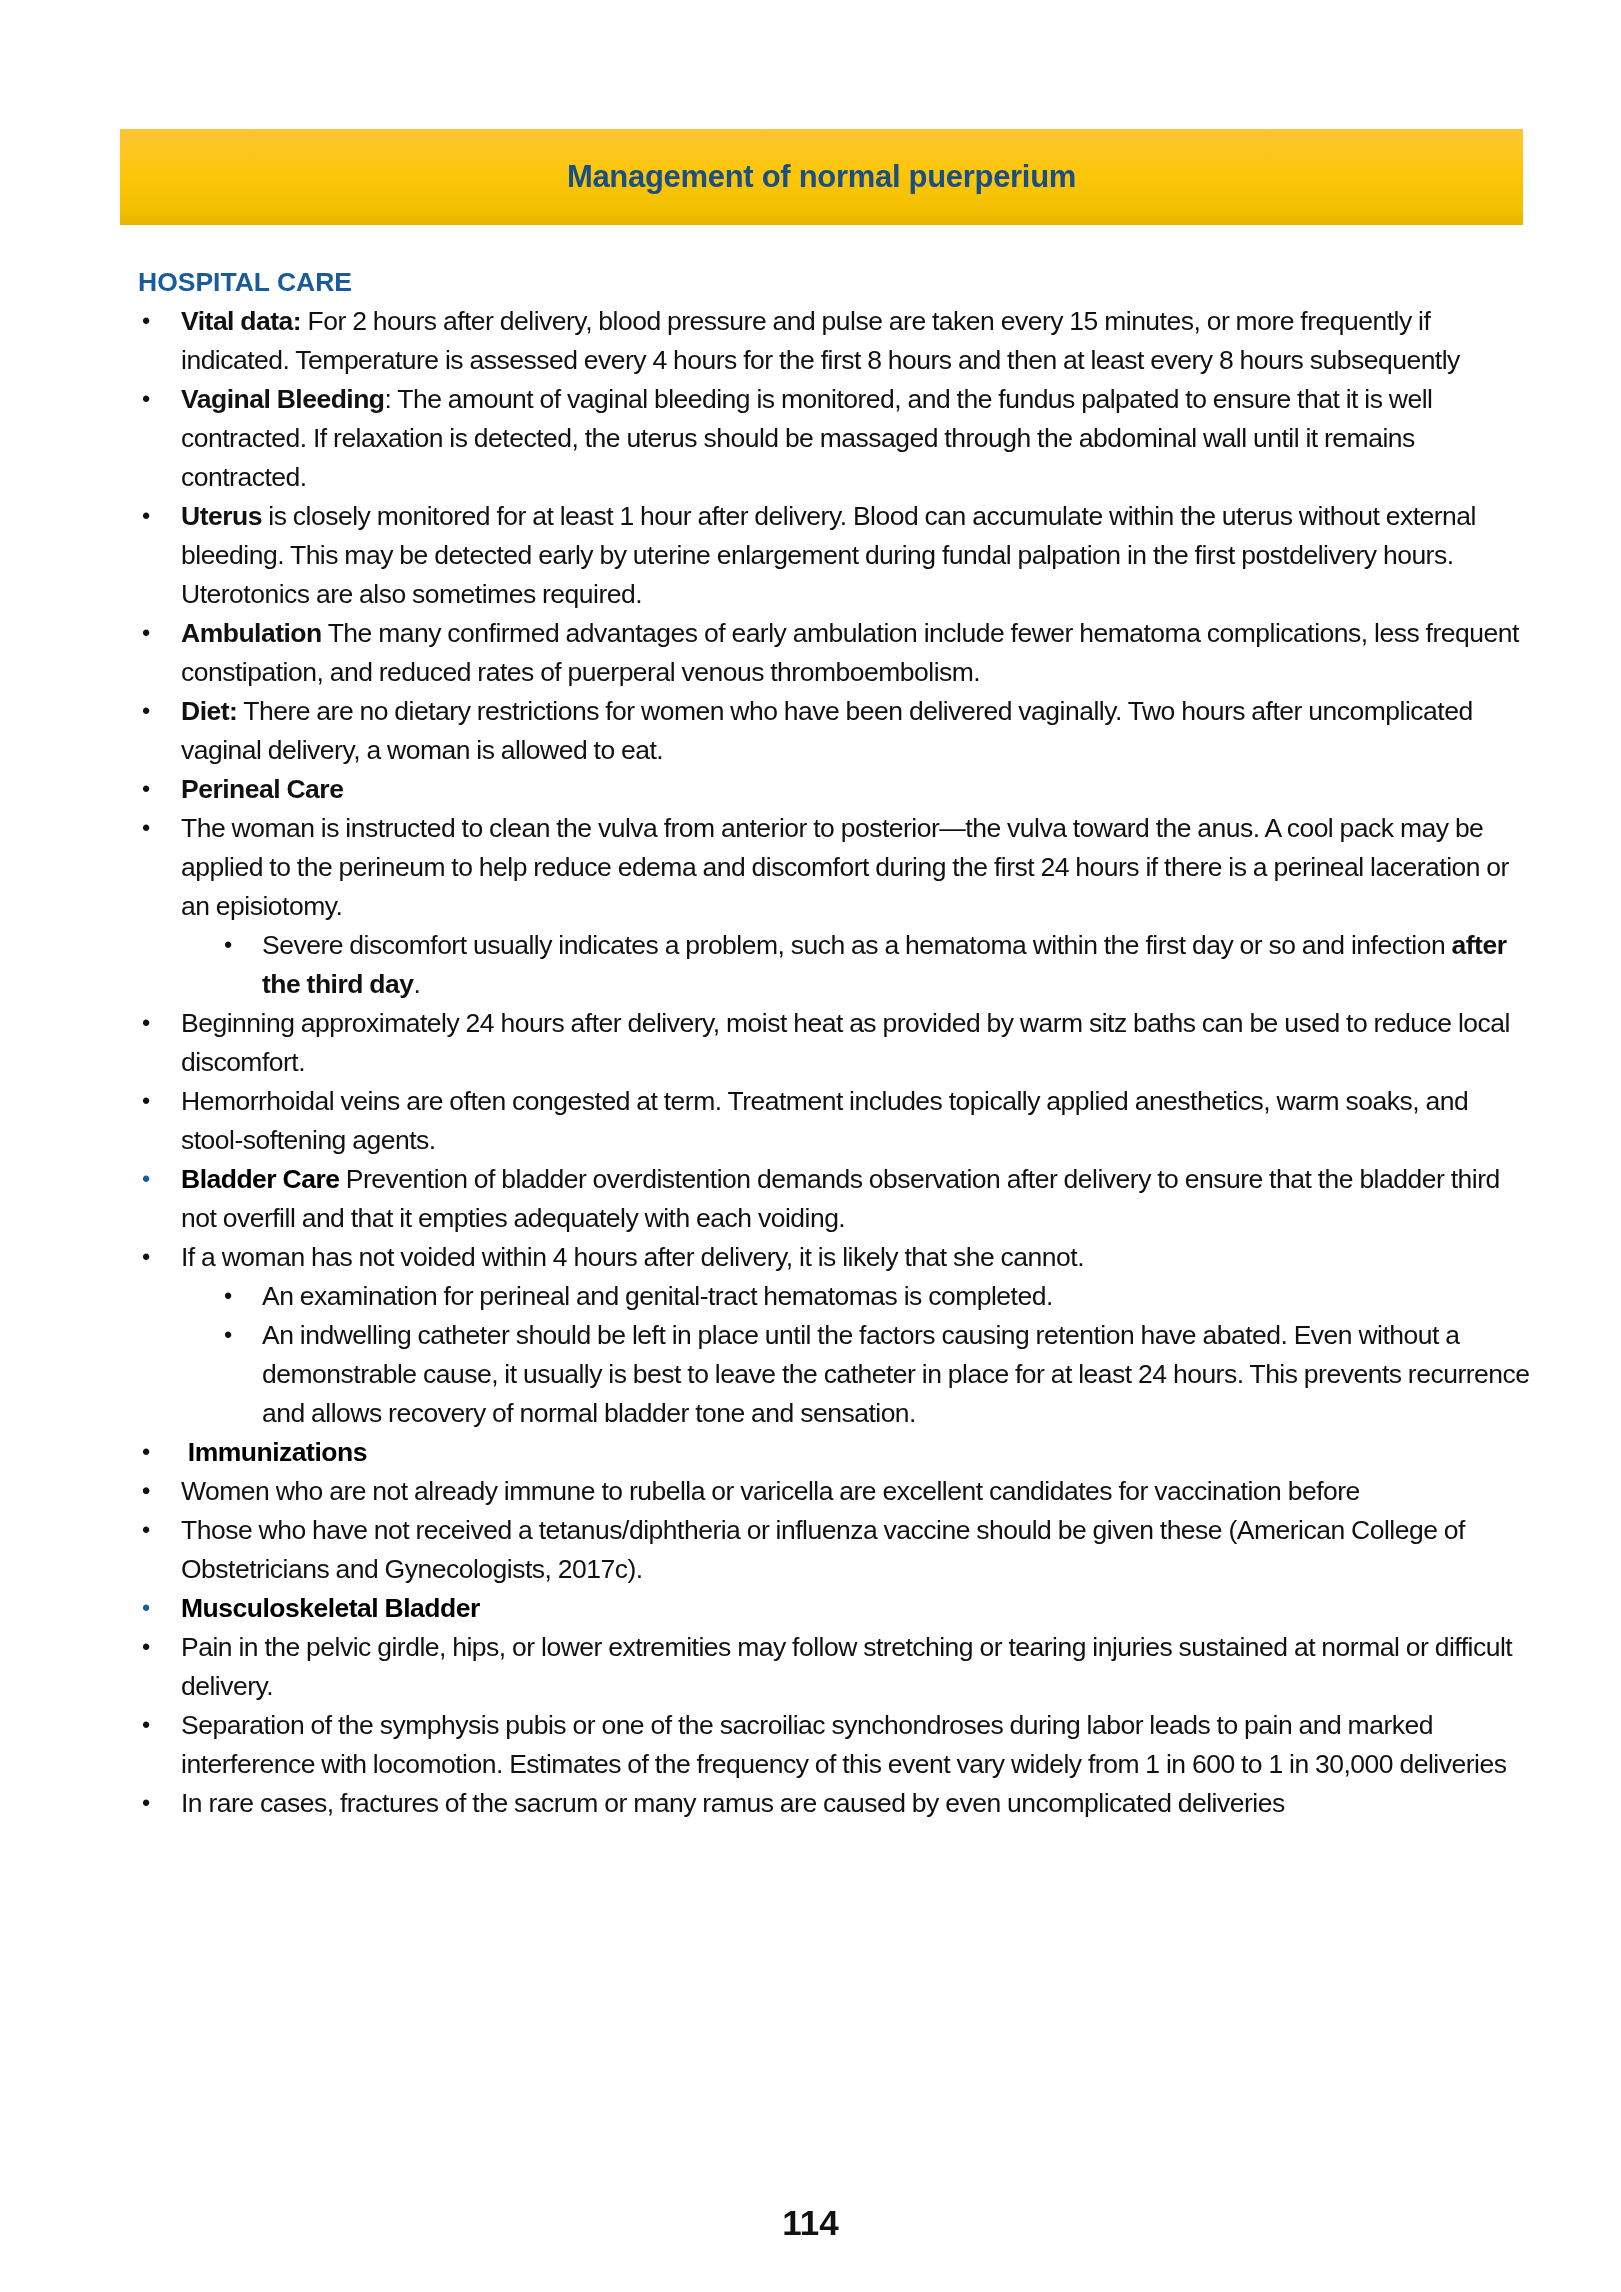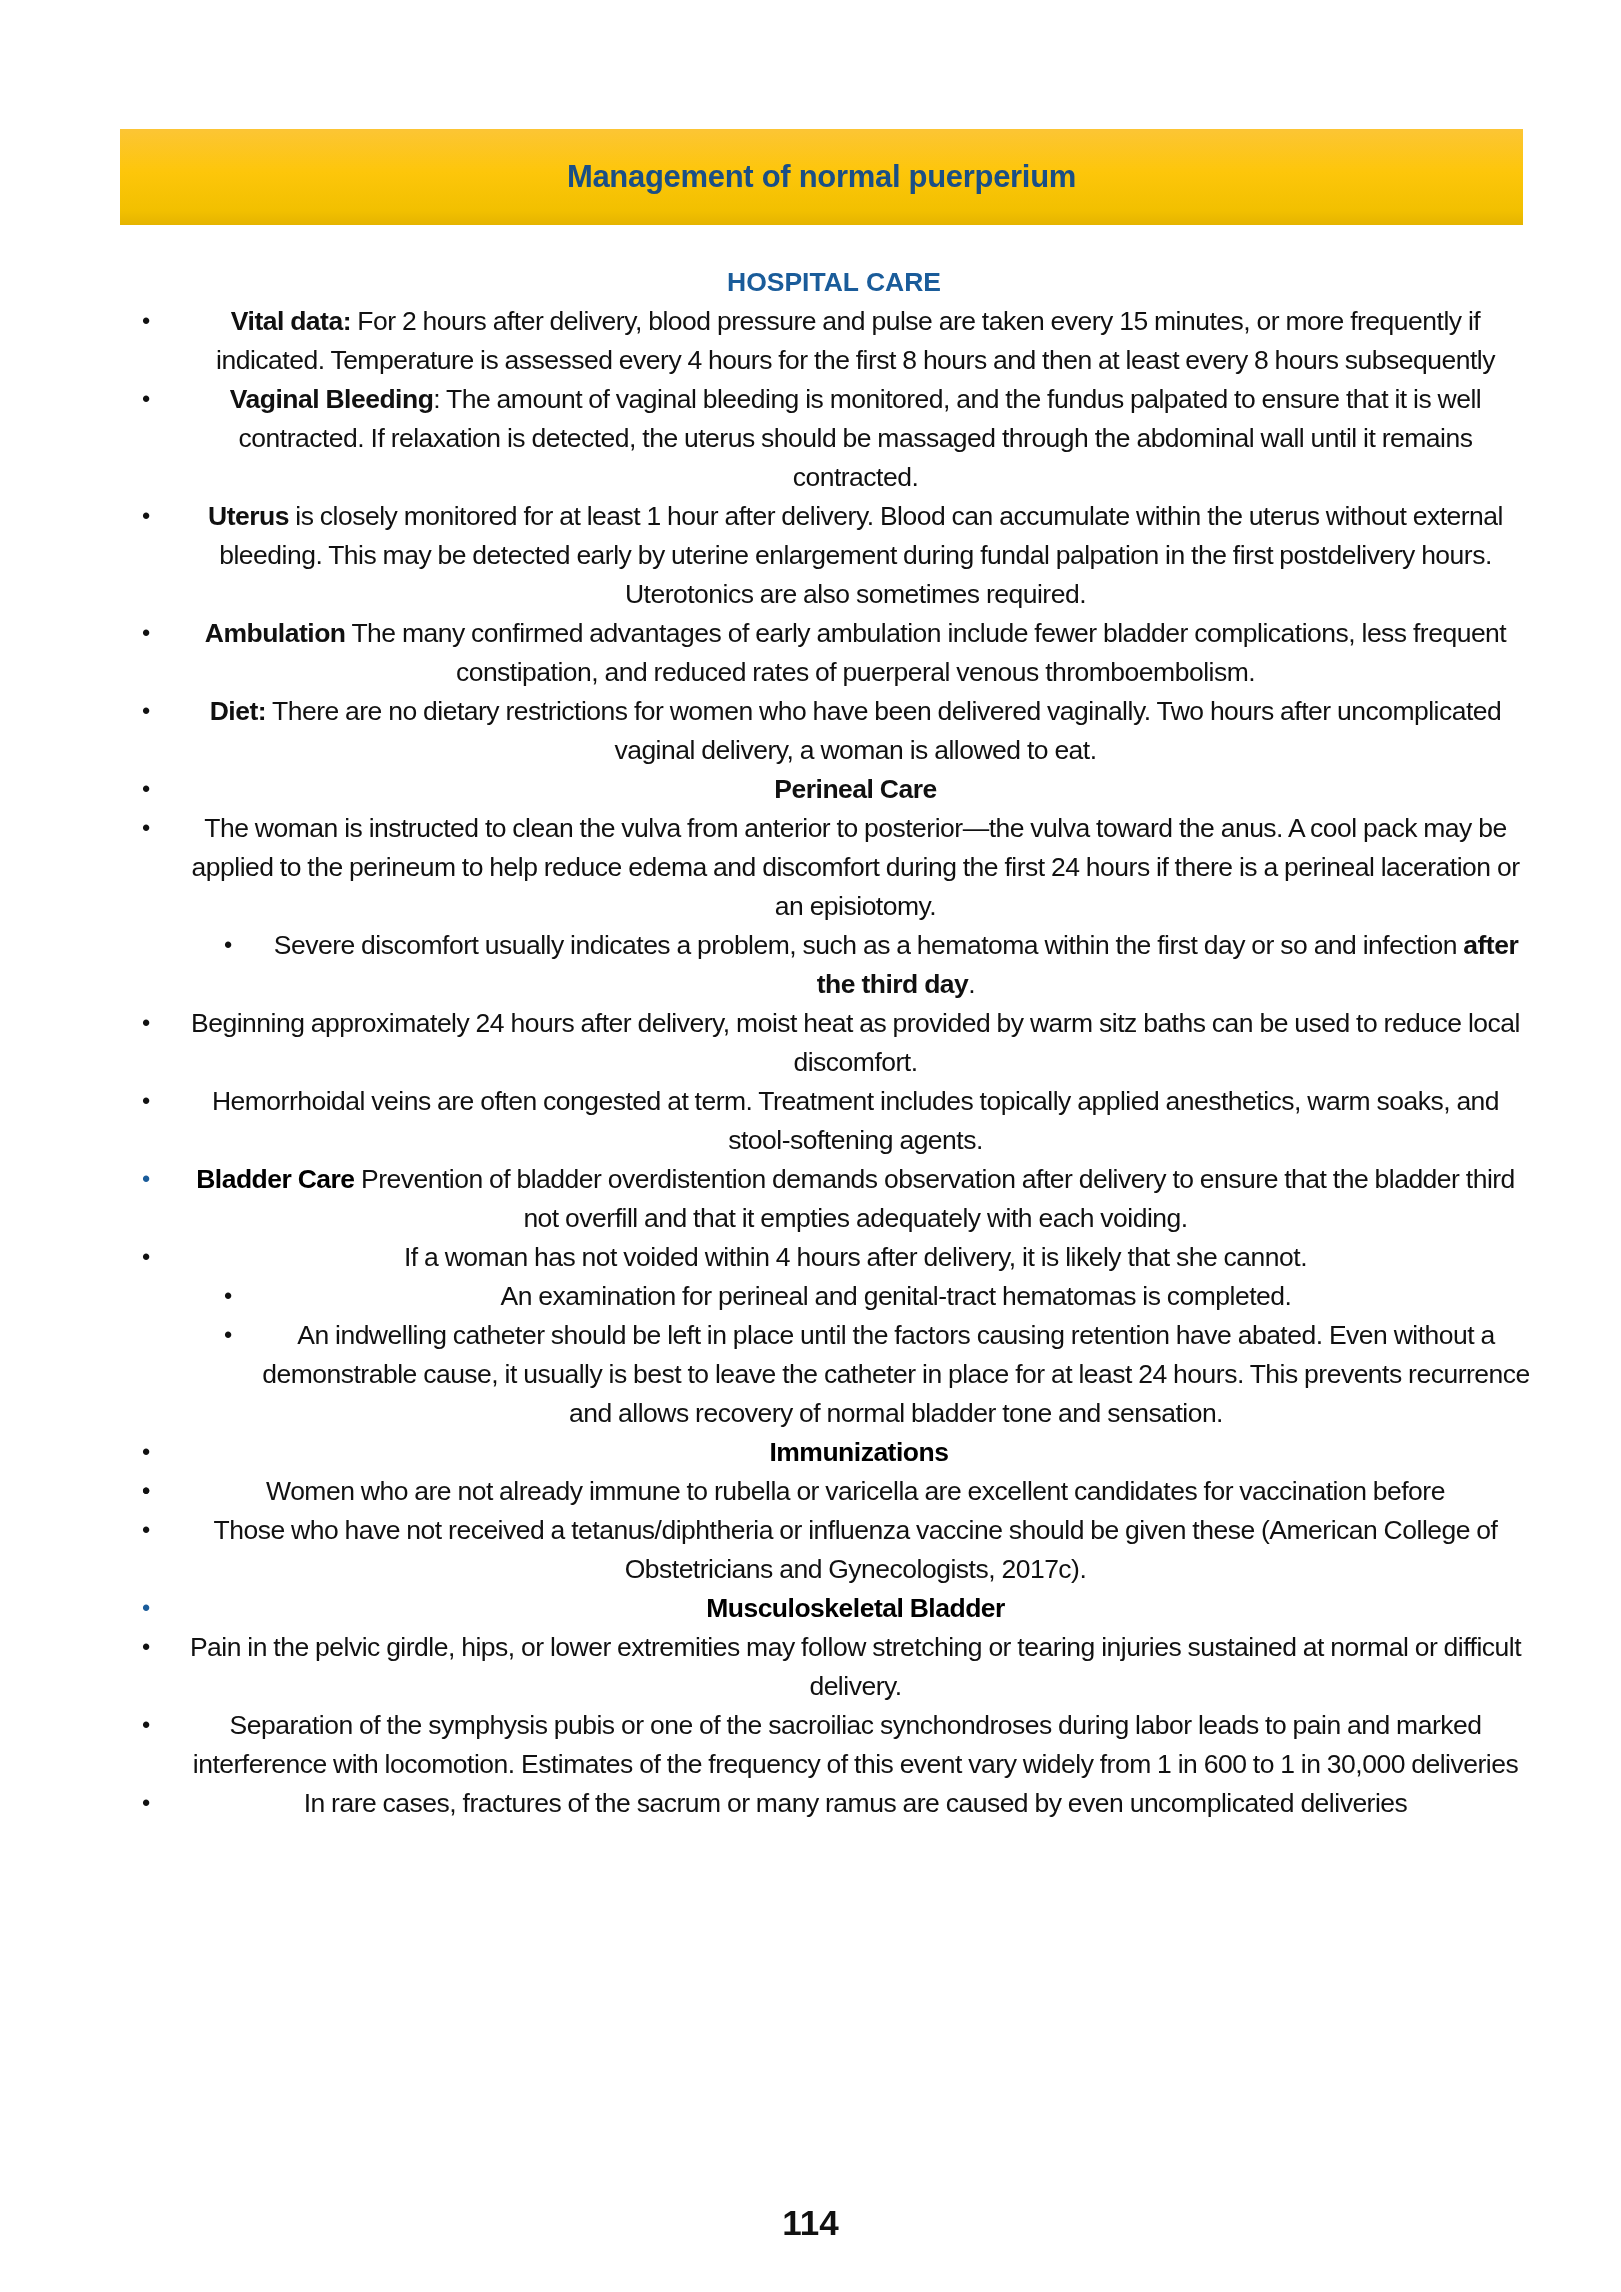--- a/index.html
+++ b/index.html
@@ -3,21 +3,21 @@
 <meta charset="utf-8">
 <style>
   html, body { margin: 0; padding: 0; background: #ffffff; }
   body { width: 1621px; height: 2293px; position: relative; overflow: hidden;
          font-family: "Liberation Sans", "DejaVu Sans", sans-serif; color: #111111; }
   .banner { position: absolute; left: 120px; top: 129px; width: 1403px; height: 96px;
             background: linear-gradient(to bottom, #fcc535 0%, #fdc60a 45%, #f2c000 85%, #e5b400 100%);
             display: flex; align-items: center; justify-content: center; }
   .banner-title { font-family: "Liberation Sans", sans-serif; font-weight: bold; font-size: 31px;
                   color: #1a4f86; letter-spacing: -0.3px; }
-  .content { position: absolute; left: 138px; top: 263px; width: 1392px; text-align: center; }
+  .content { position: absolute; left: 138px; top: 263px; width: 1392px; }
   .section-heading { font-weight: bold; color: #1a5c9a; font-size: 26.5px; line-height: 39px; margin: 0; }
   ul.bullets { list-style: none; margin: 0; padding: 0; }
   ul.bullets li { position: relative; padding-left: 43px; font-size: 26.5px; line-height: 39px;
                   letter-spacing: -0.5px; word-spacing: -0.5px; }
   ul.bullets li .bullet { position: absolute; left: 3.9px; top: 0; font-size: 23.5px; }
   ul.bullets li.sub { padding-left: 124px; }
   ul.bullets li.sub .bullet { left: 86px; }
   .b { font-weight: bold; }
   .blue { color: #000000; font-weight: bold; }
   .bullet.blue-dot { color: #1a5c9a; }
@@ -30,21 +30,21 @@
 <div class="banner">
   <span class="banner-title">Management of normal puerperium</span>
 </div>
 
 <div class="content">
   <h2 class="section-heading">HOSPITAL CARE</h2>
   <ul class="bullets">
     <li><span class="bullet">•</span><span class="b">Vital data:</span><span> For 2 hours after delivery, blood pressure and pulse are taken every 15 minutes, or more frequently if indicated. Temperature is assessed every 4 hours for the first 8 hours and then at least every 8 hours subsequently</span></li>
     <li><span class="bullet">•</span><span class="b">Vaginal Bleeding</span><span>: The amount of vaginal bleeding is monitored, and the fundus palpated to ensure that it is well contracted. If relaxation is detected, the uterus should be massaged through the abdominal wall until it remains contracted.</span></li>
     <li><span class="bullet">•</span><span class="b">Uterus</span><span> is closely monitored for at least 1 hour after delivery. Blood can accumulate within the uterus without external bleeding. This may be detected early by uterine enlargement during fundal palpation in the first postdelivery hours. Uterotonics are also sometimes required.</span></li>
-    <li><span class="bullet">•</span><span class="b">Ambulation</span><span> The many confirmed advantages of early ambulation include fewer bladder complications, less frequent constipation, and reduced rates of puerperal venous thromboembolism.</span></li>
+    <li><span class="bullet">•</span><span class="b">Ambulation</span><span> The many confirmed advantages of early ambulation include fewer hematoma complications, less frequent constipation, and reduced rates of puerperal venous thromboembolism.</span></li>
     <li><span class="bullet">•</span><span class="b">Diet:</span><span> There are no dietary restrictions for women who have been delivered vaginally. Two hours after uncomplicated vaginal delivery, a woman is allowed to eat.</span></li>
     <li><span class="bullet">•</span><span class="b">Perineal Care</span></li>
     <li><span class="bullet">•</span><span>The woman is instructed to clean the vulva from anterior to posterior—the vulva toward the anus. A cool pack may be applied to the perineum to help reduce edema and discomfort during the first 24 hours if there is a perineal laceration or an episiotomy.</span></li>
     <li class="sub"><span class="bullet">•</span><span>Severe discomfort usually indicates a problem, such as a hematoma within the first day or so and infection </span><span class="b">after the third day</span><span>.</span></li>
     <li><span class="bullet">•</span><span>Beginning approximately 24 hours after delivery, moist heat as provided by warm sitz baths can be used to reduce local discomfort.</span></li>
     <li><span class="bullet">•</span><span>Hemorrhoidal veins are often congested at term. Treatment includes topically applied anesthetics, warm soaks, and stool-softening agents.</span></li>
     <li><span class="bullet blue-dot">•</span><span class="blue">Bladder Care</span><span> Prevention of bladder overdistention demands observation after delivery to ensure that the bladder third not overfill and that it empties adequately with each voiding.</span></li>
     <li><span class="bullet">•</span><span>If a woman has not voided within 4 hours after delivery, it is likely that she cannot.</span></li>
     <li class="sub"><span class="bullet">•</span><span>An examination for perineal and genital-tract hematomas is completed.</span></li>
     <li class="sub"><span class="bullet">•</span><span>An indwelling catheter should be left in place until the factors causing retention have abated. Even without a demonstrable cause, it usually is best to leave the catheter in place for at least 24 hours. This prevents recurrence and allows recovery of normal bladder tone and sensation.</span></li>

